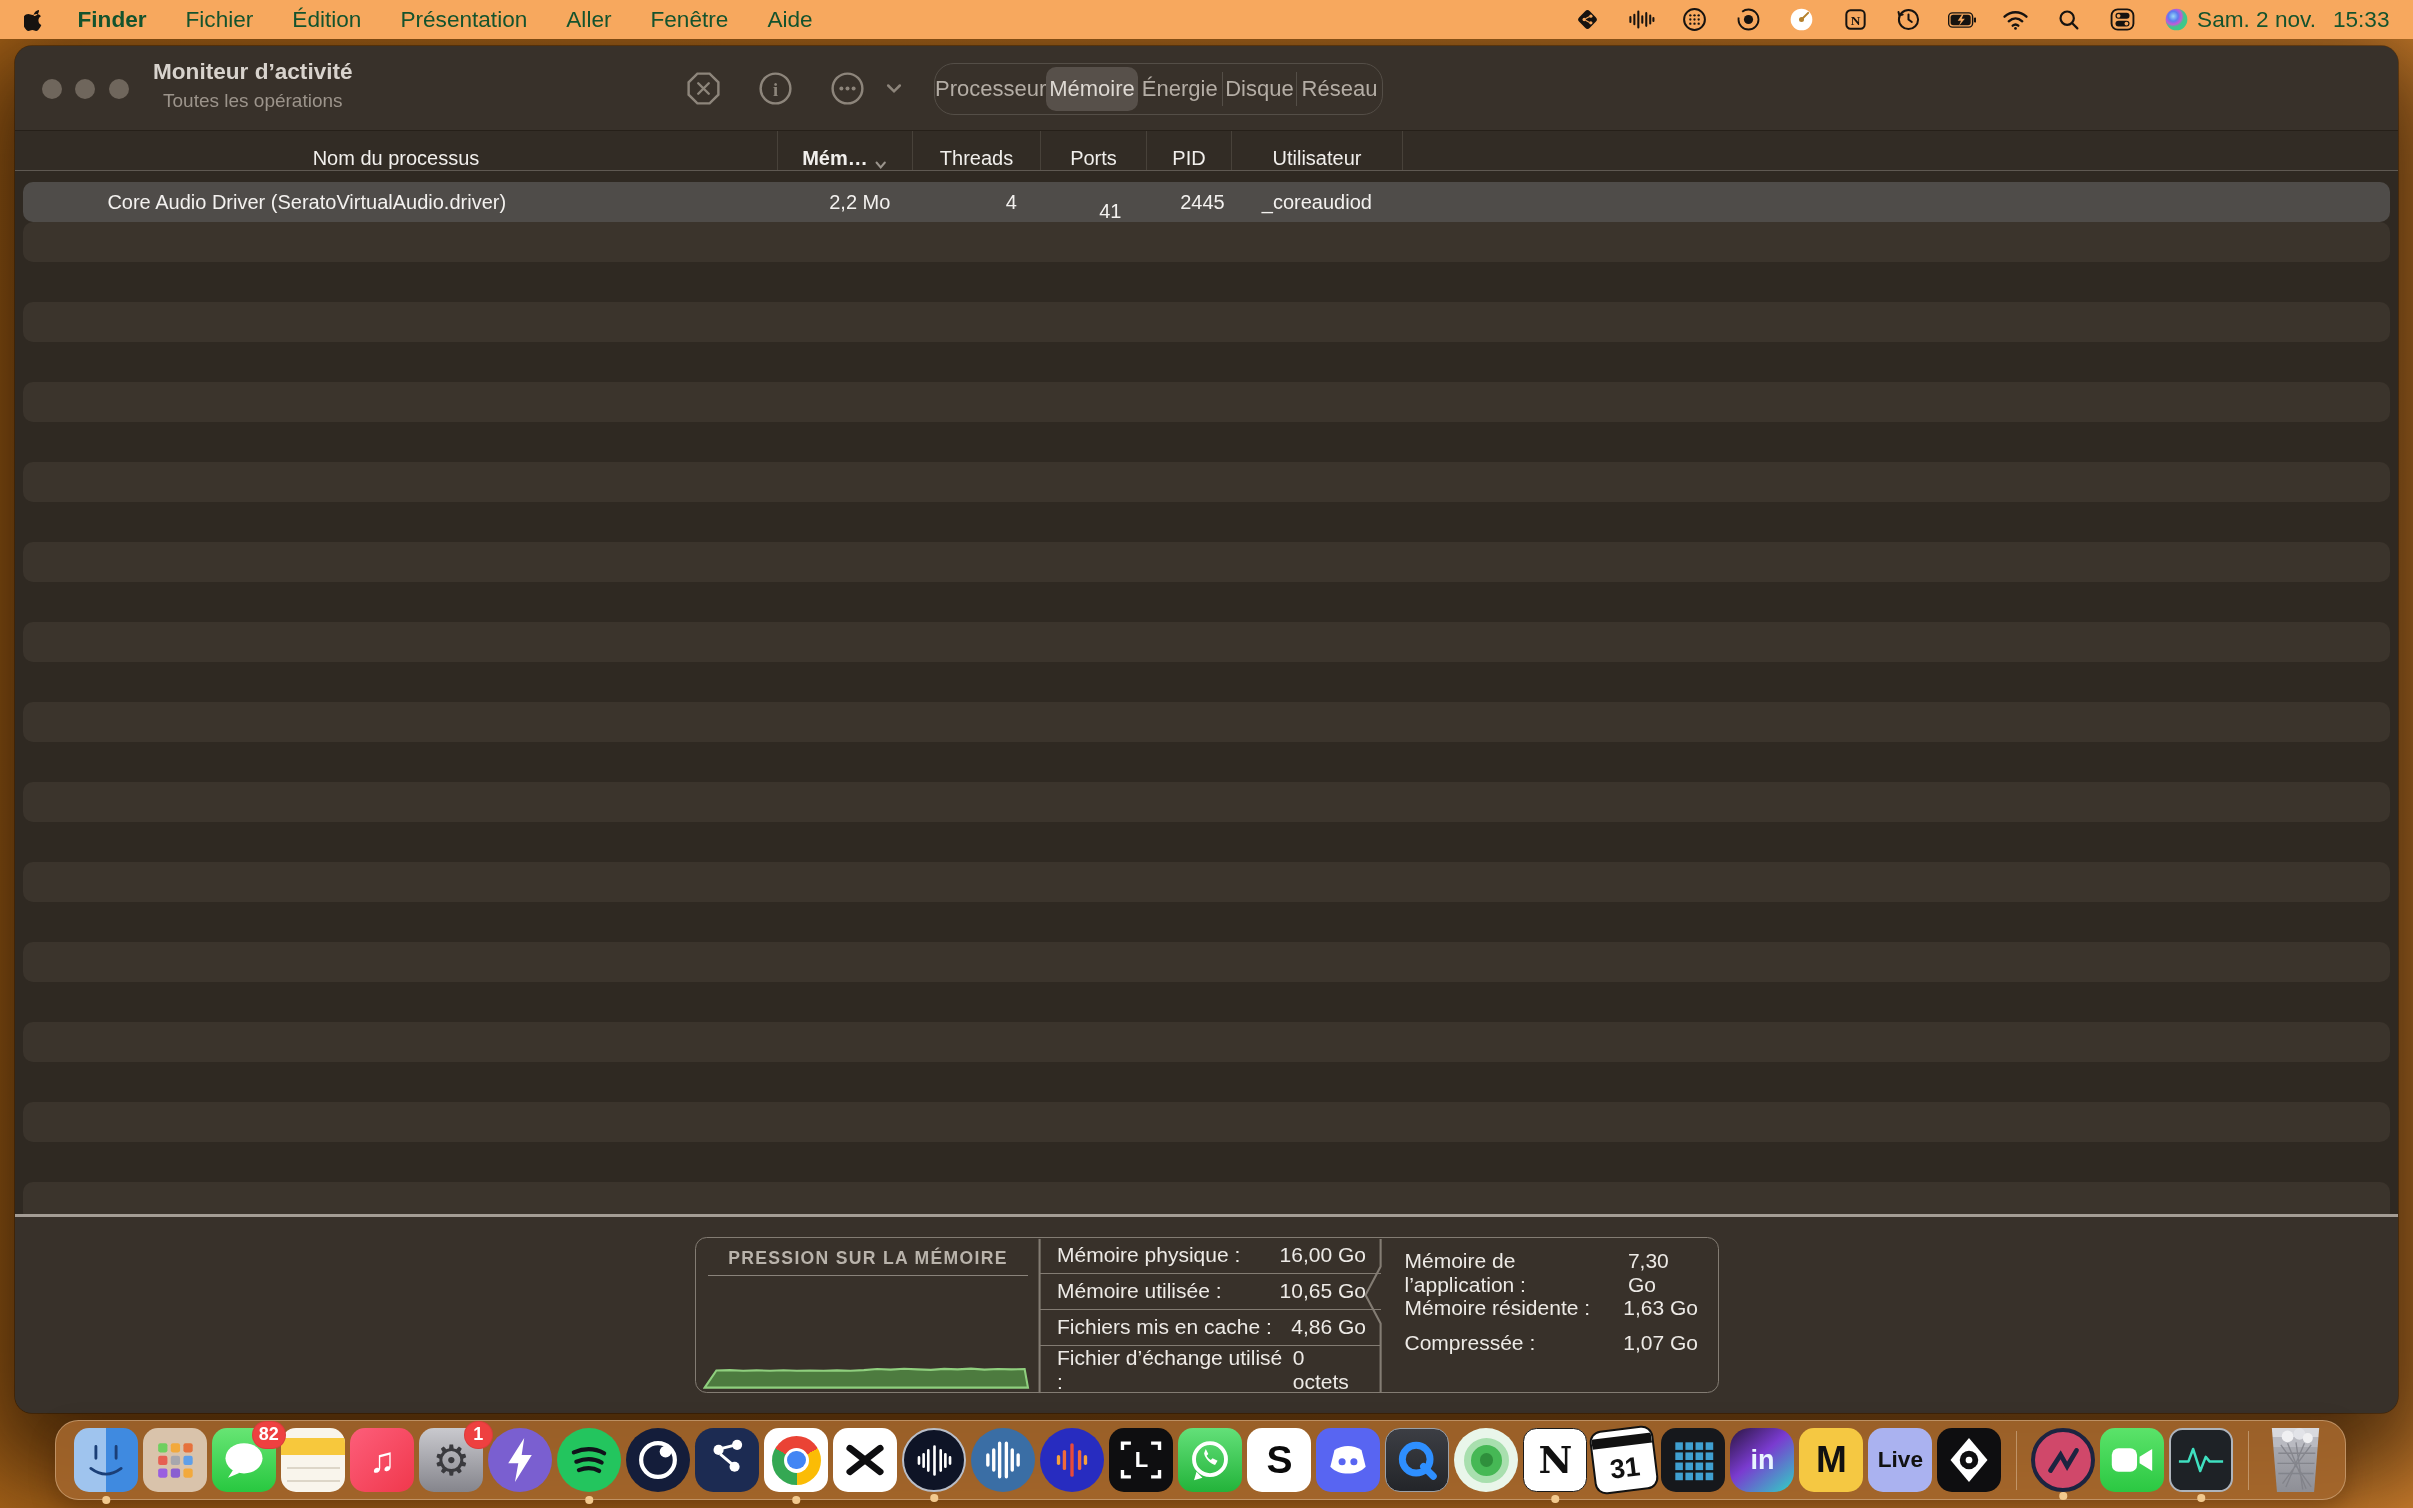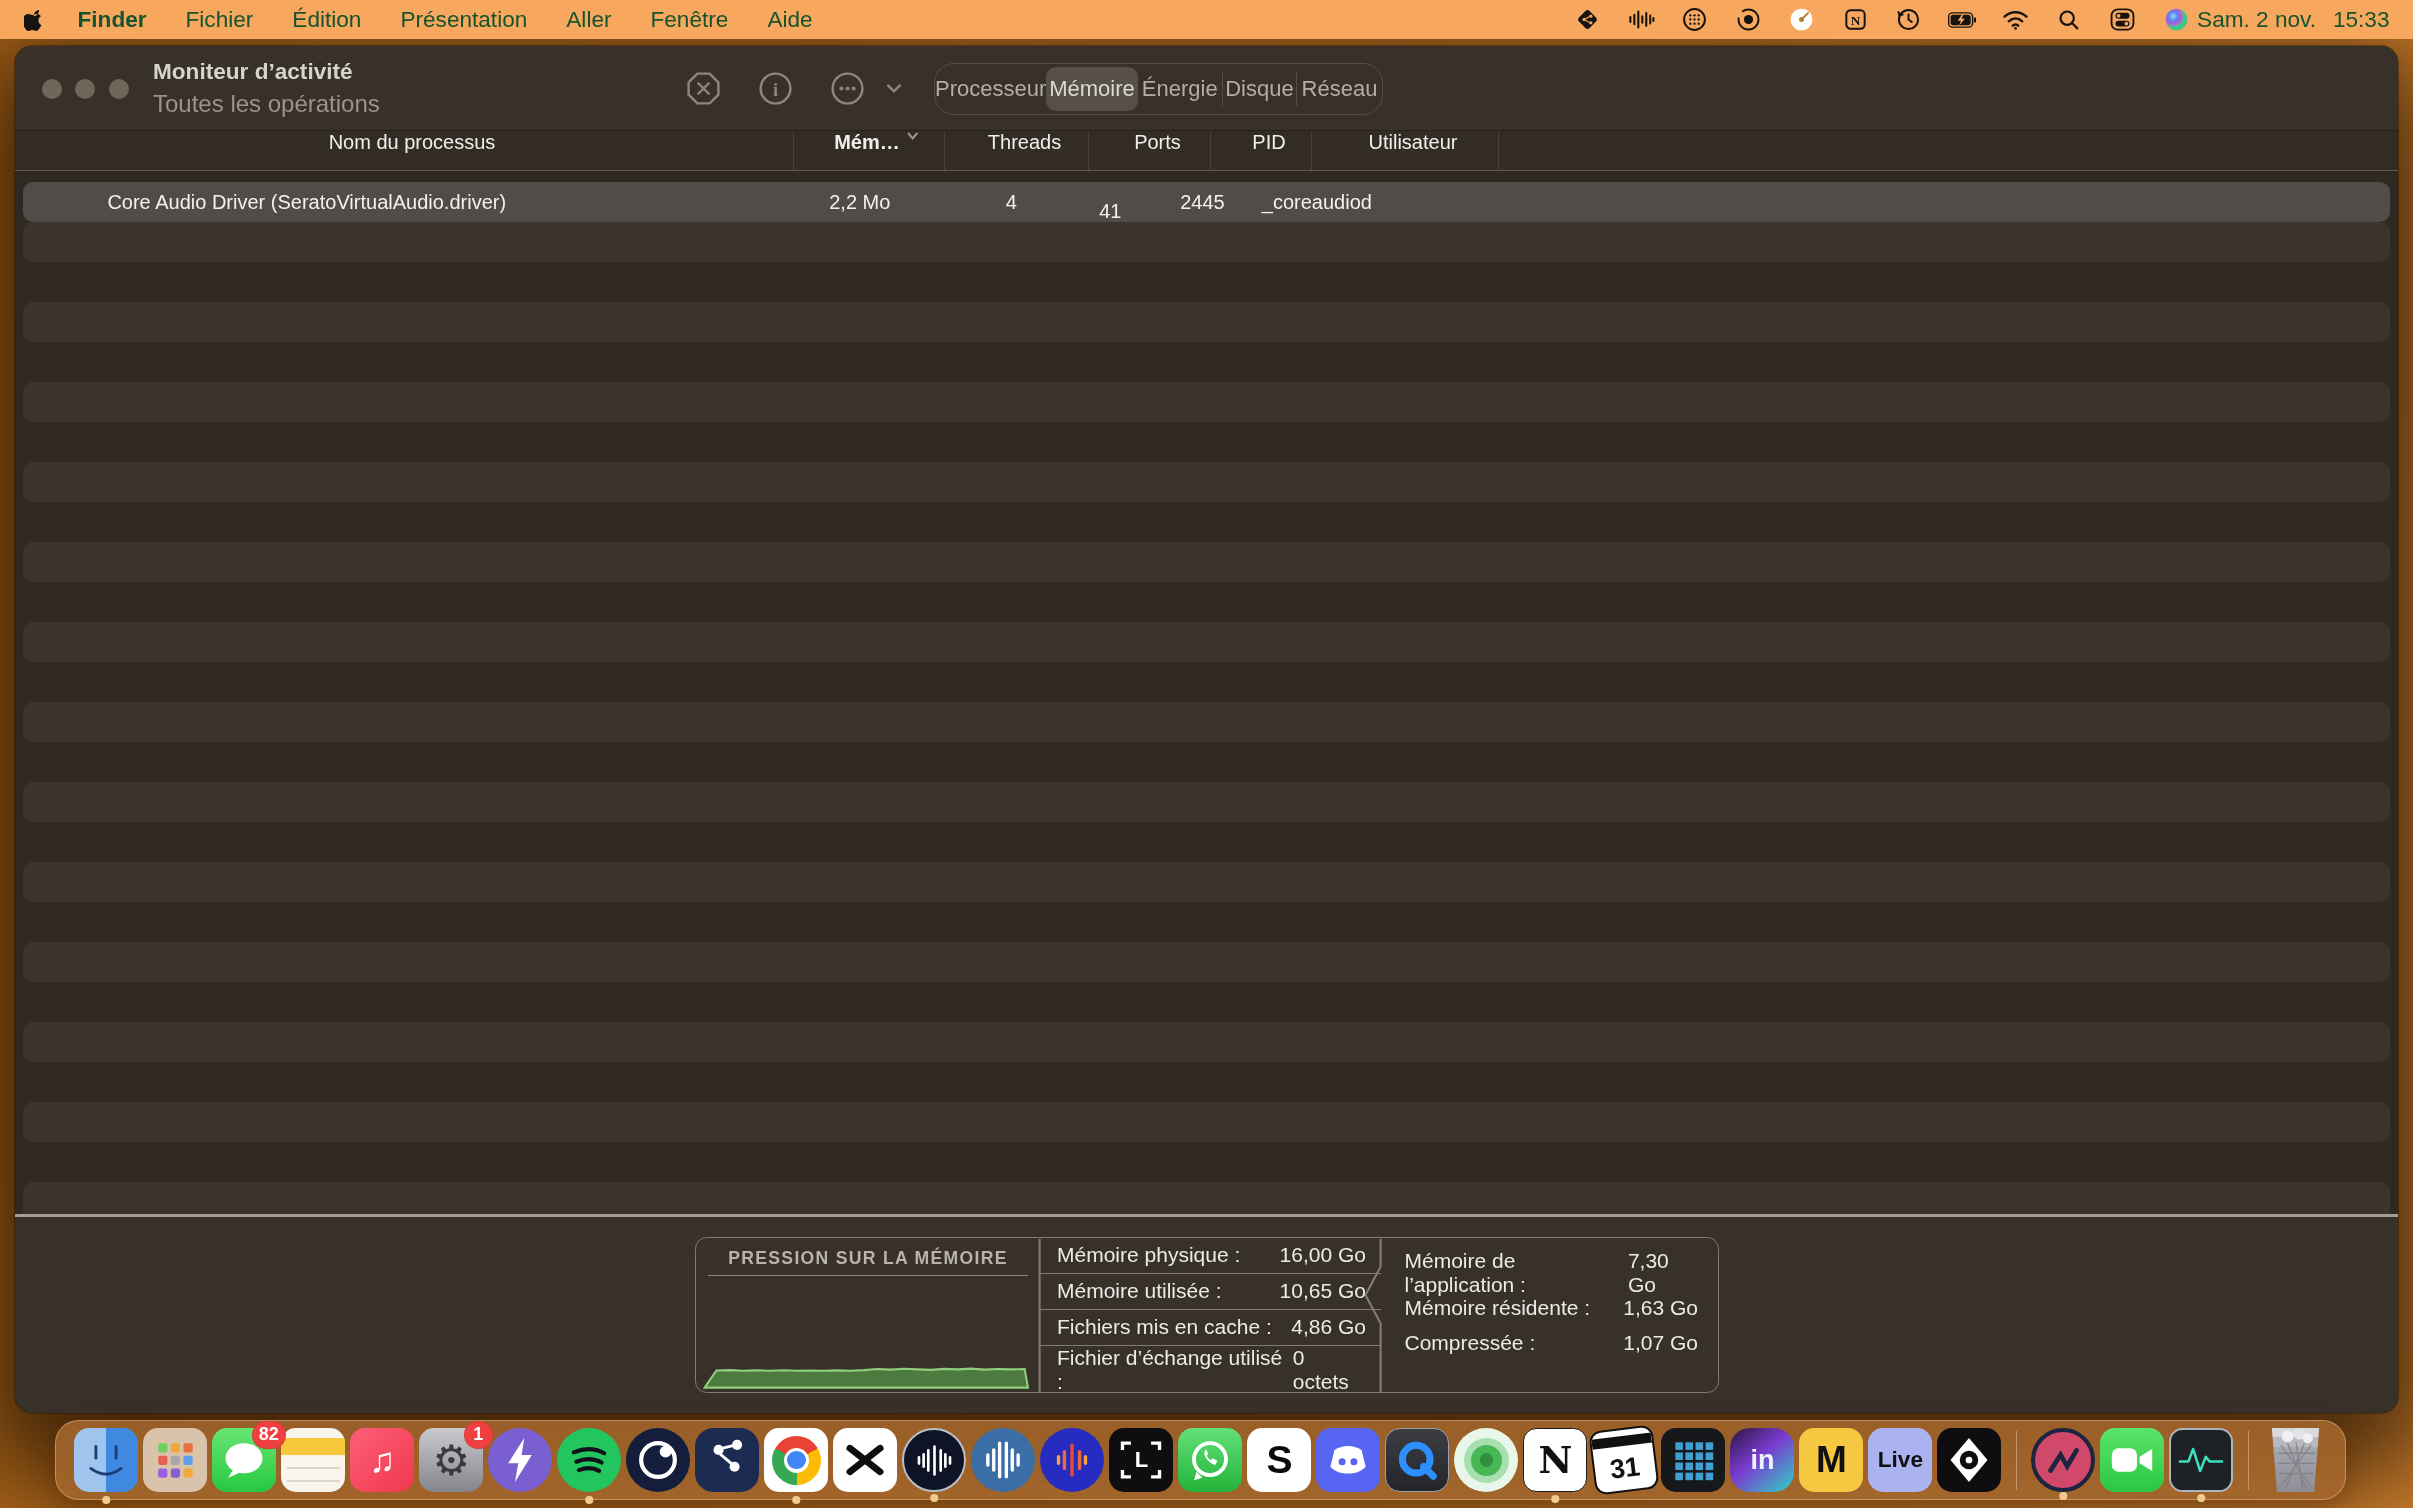--- a/index.html
+++ b/index.html
@@ -22,21 +22,21 @@
   
   .window { position:absolute; left:15px; top:46px; width:2383px; height:1367px;
     background:#38312a; border-radius:17px; overflow:hidden;
     box-shadow:0 34px 101px 34px rgba(30,15,2,.75), 0 0 0 0.8px rgba(0,0,0,.45); }
 
   .titlebar { position:relative; height:85px; background:#38312a; border-bottom:1.7px solid #262019; }
   .tl { position:absolute; top:33px; width:20px; height:20px; border-radius:50%; background:#6f665c; }
   .tl.c { left:27px; } .tl.m { left:60px; } .tl.z { left:94px; }
   .titleblock { position:absolute; left:138px; top:13.4px; }
   .wtitle { font-size:22.6px; font-weight:700; color:#d8d3cd; }
-  .wsub { font-size:24px; color:#9c948b; margin-top:4.2px;text-align:center; }
+  .wsub { font-size:19px; color:#9c948b; margin-top:4.2px;text-align:center; }
   .tbtns { position:absolute; left:670px; top:0; height:100%; display:flex; align-items:center; gap:35px; }
   .tbtn { width:37px; height:37px; display:flex; align-items:center; justify-content:center; }
   .chev { width:20px; height:20px; margin-left:-17px; }
 
   .tabs { position:absolute; left:919px; top:17px; width:449px; height:52px;
     border:1.7px solid #544e47; border-radius:20px; display:flex; align-items:stretch; overflow:hidden; }
   .tab { display:flex; align-items:center; justify-content:center; color:#b4ada5; font-size:22px; }
   .tab.t0{width:131px;} .tab.t1{width:116px;} .tab.t2{width:107px;} .tab.t3{width:92px;} .tab.t4{width:108px;}
   .tab.sel { background:#57504a; border-radius:10px; margin:3.4px 0; color:#ded9d3; }
   .tabdiv { width:1.7px; background:#544e47; margin:8.4px 0; }
@@ -44,21 +44,21 @@
   .search { position:absolute; right:8.4px; top:15px; width:538px; height:52px;
     border:1.7px solid #5b544c; border-radius:13.4px; display:flex; align-items:center; padding:0 13.4px; }
   .search input { flex:1; background:transparent; border:none; outline:none;
     color:#b3aba2; font-size:22.6px; margin-left:11.7px; font-family:inherit; }
   .sclear { width:27px; height:27px; border-radius:50%; background:#8b8279; color:#38312a;
     display:flex; align-items:center; justify-content:center; font-size:17px; font-weight:700; }
 
   
   .theader { height:40px; background:#322c25; border-bottom:1.7px solid #5f5952;
     display:flex; align-items:stretch; color:#f1efec; font-size:20px; }
-  .hc { display:flex; align-items:flex-start; justify-content:center; border-right:1.7px solid #48423a;margin-left:16px; }
+  .hc { display:flex; align-items:flex-end; justify-content:center; border-right:1.7px solid #48423a; }
   .hc.name{width:763px;} .hc.mem{width:135px;font-weight:700;} .hc.thr{width:128px;}
   .hc.prt{width:106px;} .hc.pid{width:85px;} .hc.usr{width:171px;}
   .hc.fill{flex:1;border-right:none;}
   .sortchev{ margin-left:6.7px; }
 
   
   .tbody { height:1043px; background:#2f2922; padding-top:11px; overflow:hidden; }
   .trow { height:40px; margin:0 8.4px; border-radius:10px; display:flex; align-items:center;
     color:#f3f1ef; font-size:20px; }
   .trow.tint { background:#3b342c; }

